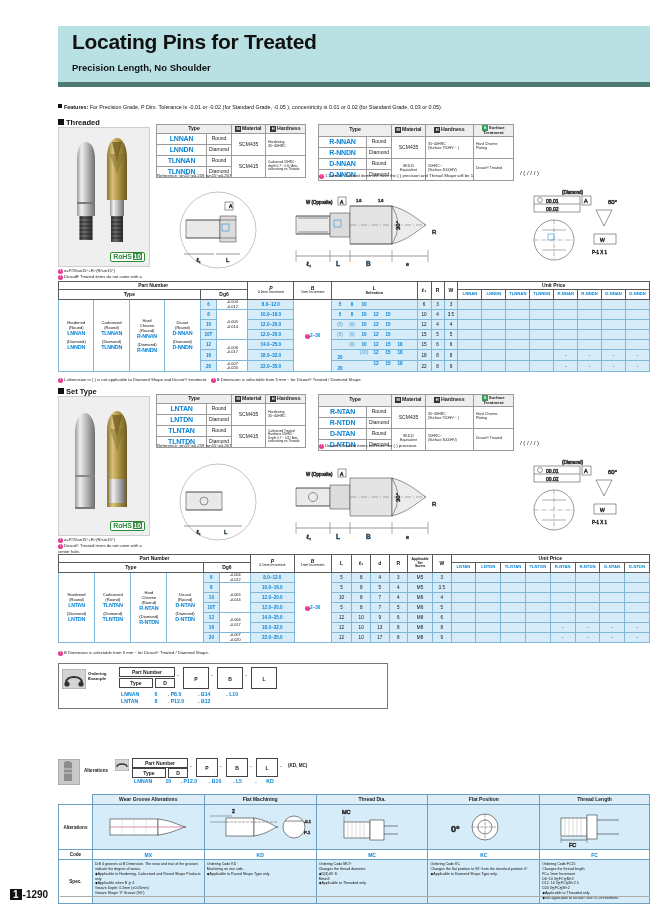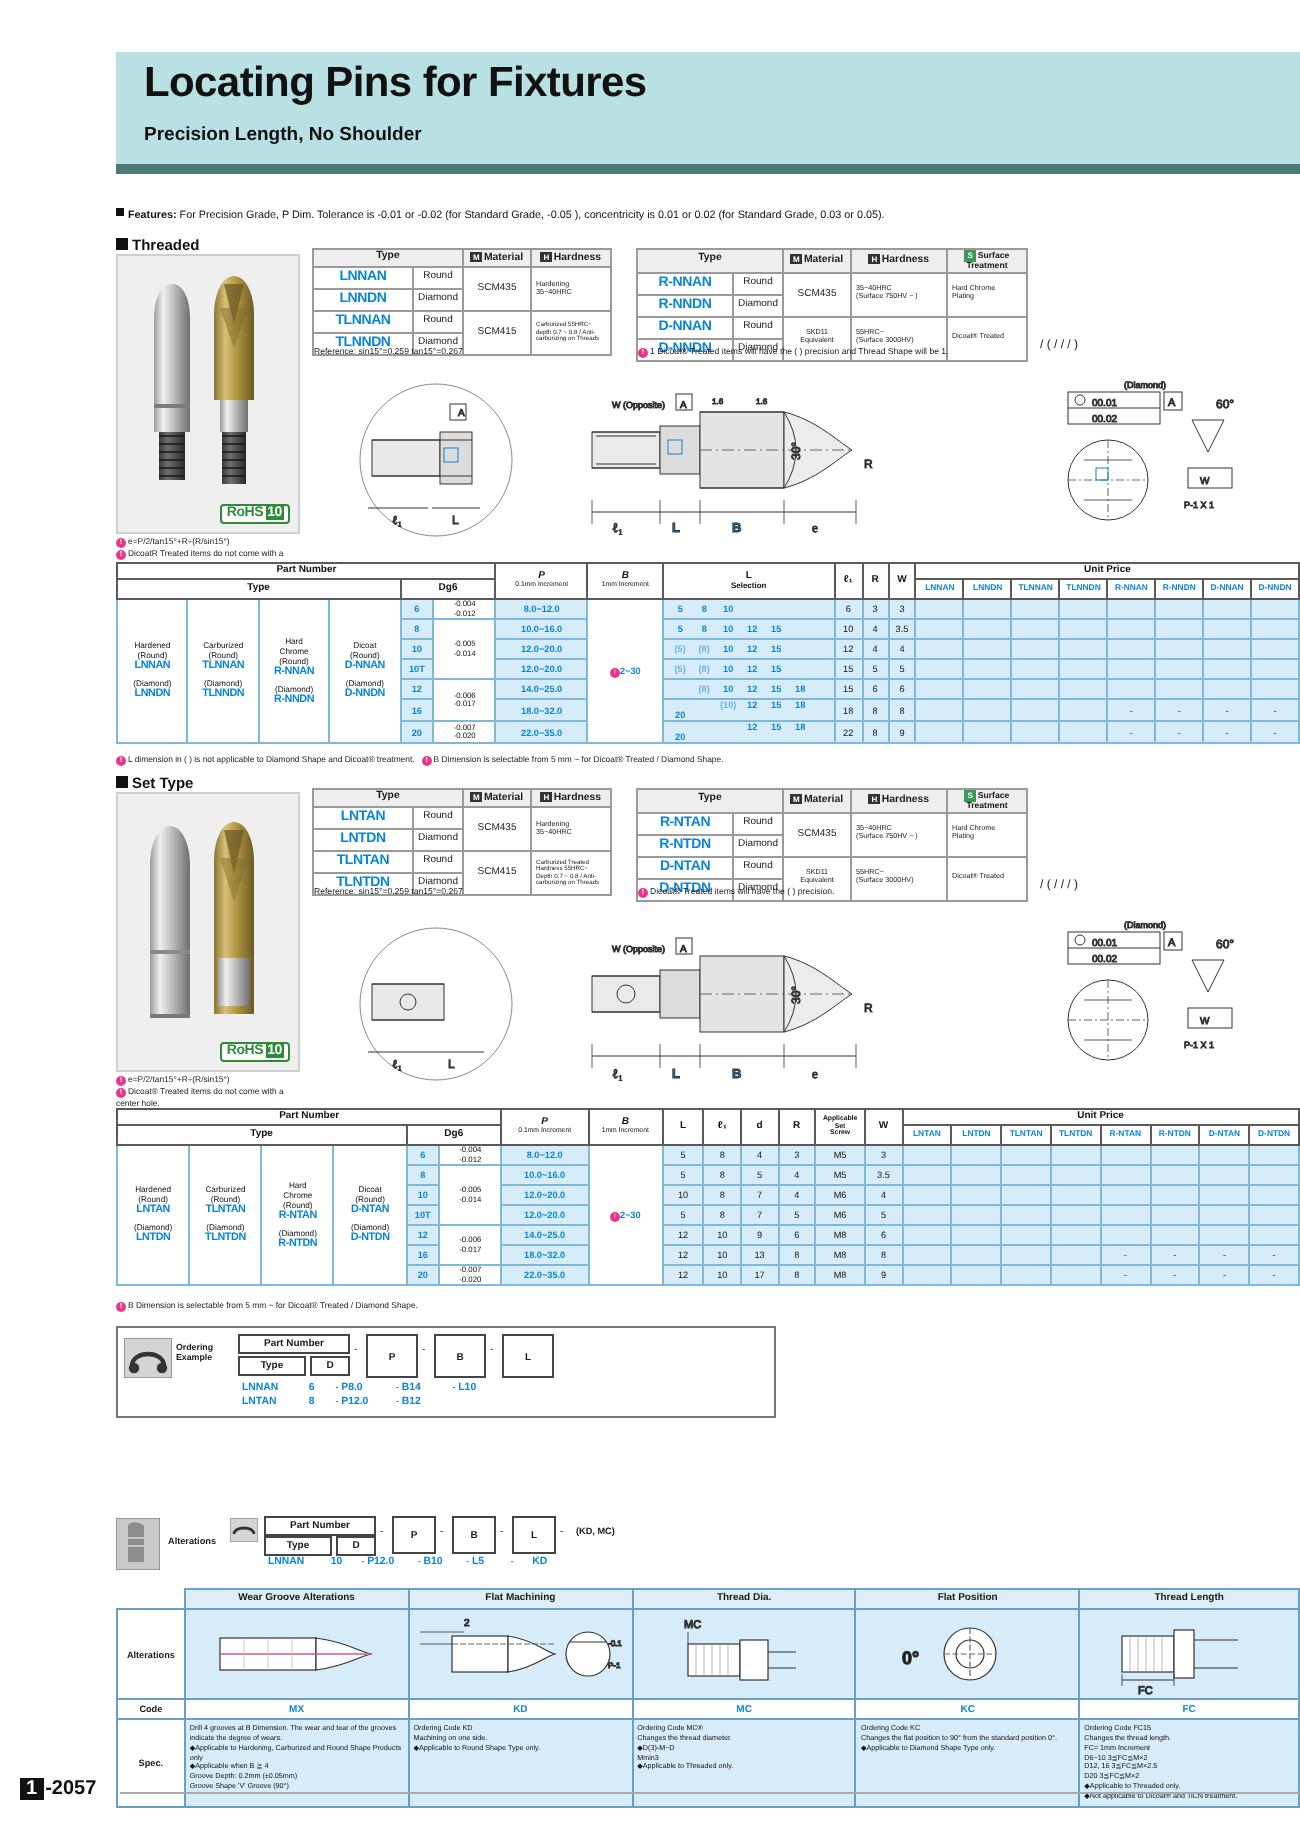--- a/index.html
+++ b/index.html
@@ -137,21 +137,21 @@
   
   svg { display:block; }
 </style>
 </head>
 <body>
 
 <div class="page">
 
   <div class="hdr-band"></div>
   <div class="hdr-rule"></div>
-  <div class="hdr-title">Locating Pins for Fixtures</div>
+  <div class="hdr-title">Locating Pins for Treated</div>
   <div class="hdr-sub">Precision Length, No Shoulder</div>
 
   <div class="features">
     <span class="sq"></span><b>Features:</b>
     <span>For Precision Grade, P Dim. Tolerance is -0.01 or -0.02 (for Standard Grade, -0.05 ), concentricity is 0.01 or 0.02 (for Standard Grade, 0.03 or 0.05).</span>
   </div>
 
   <div class="seclabel" style="left:58px; top:118px;">
     <span class="sq"></span><span>Threaded</span>
   </div>
@@ -1043,17 +1043,17 @@
 D6~10  3≦FC≦M×2
 D12, 16 3≦FC≦M×2.5
 D20     3≦FC≦M×2
 ◆Applicable to Threaded only.
 ◆Not applicable to Dicoat® and TiCN treatment.</td>
     </tr>
   </tbody>
     </table>
 
   <div class="pgnum">
-    <i>1</i><span>-2057</span>
+    <i>1</i><span>-1290</span>
   </div>
   <div class="pgrule"></div>
 
 </div>
 
 </body></html>

